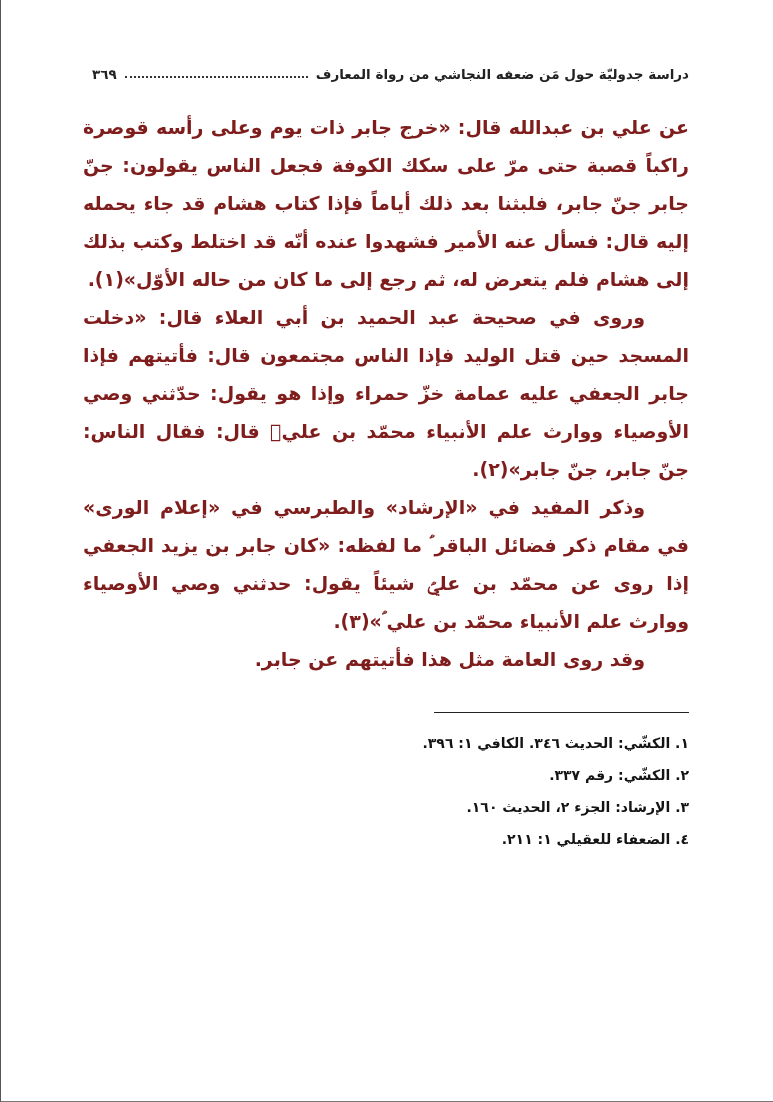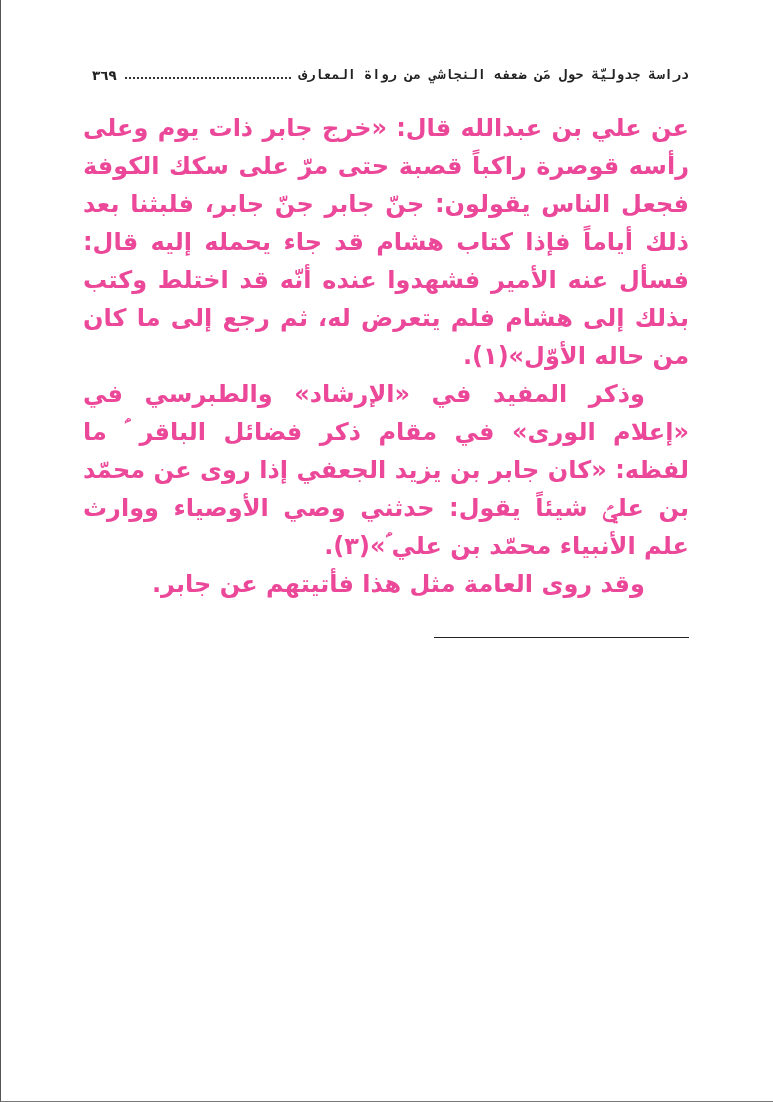--- a/index.html
+++ b/index.html
@@ -30,40 +30,39 @@
     display: flex;
     align-items: flex-end;
     font-size: 13.5px;
     font-weight: 600;
     color: #222;
     margin-bottom: 26px;
   }
   .running-head .head-title {
     white-space: nowrap;
     letter-spacing: 0.2px;
-    font-family: Liberation Mono, monospace;
   }
   .running-head .leader {
     flex: 1;
     border-bottom: 2px dotted #333;
     margin: 0 8px 4px 8px;
     height: 1px;
   }
   .running-head .page-num {
     white-space: nowrap;
     font-weight: 700;
     margin-left: 9px;
   }
   
   .body-text {
-    font-size: 24px;
+    font-size: 19px;
     line-height: 38px;
     text-align: justify;
     font-weight: 600;
-    color: #ec4899;
+    color: #7f1d1d;
   }
   .body-text p {
     margin: 0;
   }
   .body-text p.indent {
     text-indent: 44px;
   }
   
   .footnote-block {
     margin-top: 34px;
@@ -90,22 +89,29 @@
   <div class="page-inner">
 
     <div class="running-head">
       <span class="head-title">دراسة جدوليّة حول مَن ضعفه النجاشي من رواة المعارف</span>
       <span class="leader"></span>
       <span class="page-num">٣٦٩</span>
     </div>
 
     <div class="body-text">
       <p>عن علي بن عبدالله قال: «خرج جابر ذات يوم وعلى رأسه قوصرة راكباً قصبة حتى مرّ على سكك الكوفة فجعل الناس يقولون: جنّ جابر جنّ جابر، فلبثنا بعد ذلك أياماً فإذا كتاب هشام قد جاء يحمله إليه قال: فسأل عنه الأمير فشهدوا عنده أنّه قد اختلط وكتب بذلك إلى هشام فلم يتعرض له، ثم رجع إلى ما كان من حاله الأوّل»(١).</p>
+      <p class="indent">وروى في صحيحة عبد الحميد بن أبي العلاء قال: «دخلت المسجد حين قتل الوليد فإذا الناس مجتمعون قال: فأتيتهم فإذا جابر الجعفي عليه عمامة خزّ حمراء وإذا هو يقول: حدّثني وصي الأوصياء ووارث علم الأنبياء محمّد بن عليؑ قال: فقال الناس: جنّ جابر، جنّ جابر»(٢).</p>
       <p class="indent">وذكر المفيد في «الإرشاد» والطبرسي في «إعلام الورى» في مقام ذكر فضائل الباقر ؑ ما لفظه: «كان جابر بن يزيد الجعفي إذا روى عن محمّد بن عليؑ شيئاً يقول: حدثني وصي الأوصياء ووارث علم الأنبياء محمّد بن علي ؑ»(٣).</p>
       <p class="indent">وقد روى العامة مثل هذا فأتيتهم عن جابر.</p>
     </div>
 
     <div class="footnote-block">
       <div class="footnote-rule"></div>
+      <div class="footnotes">
+        <p class="footnote">١. الكشّي: الحديث ٣٤٦. الكافي ١: ٣٩٦.</p>
+        <p class="footnote">٢. الكشّي: رقم ٣٣٧.</p>
+        <p class="footnote">٣. الإرشاد: الجزء ٢، الحديث ١٦٠.</p>
+        <p class="footnote">٤. الضعفاء للعقيلي ١: ٢١١.</p>
+      </div>
     </div>
 
   </div>
 </div>
 
 </body></html>

